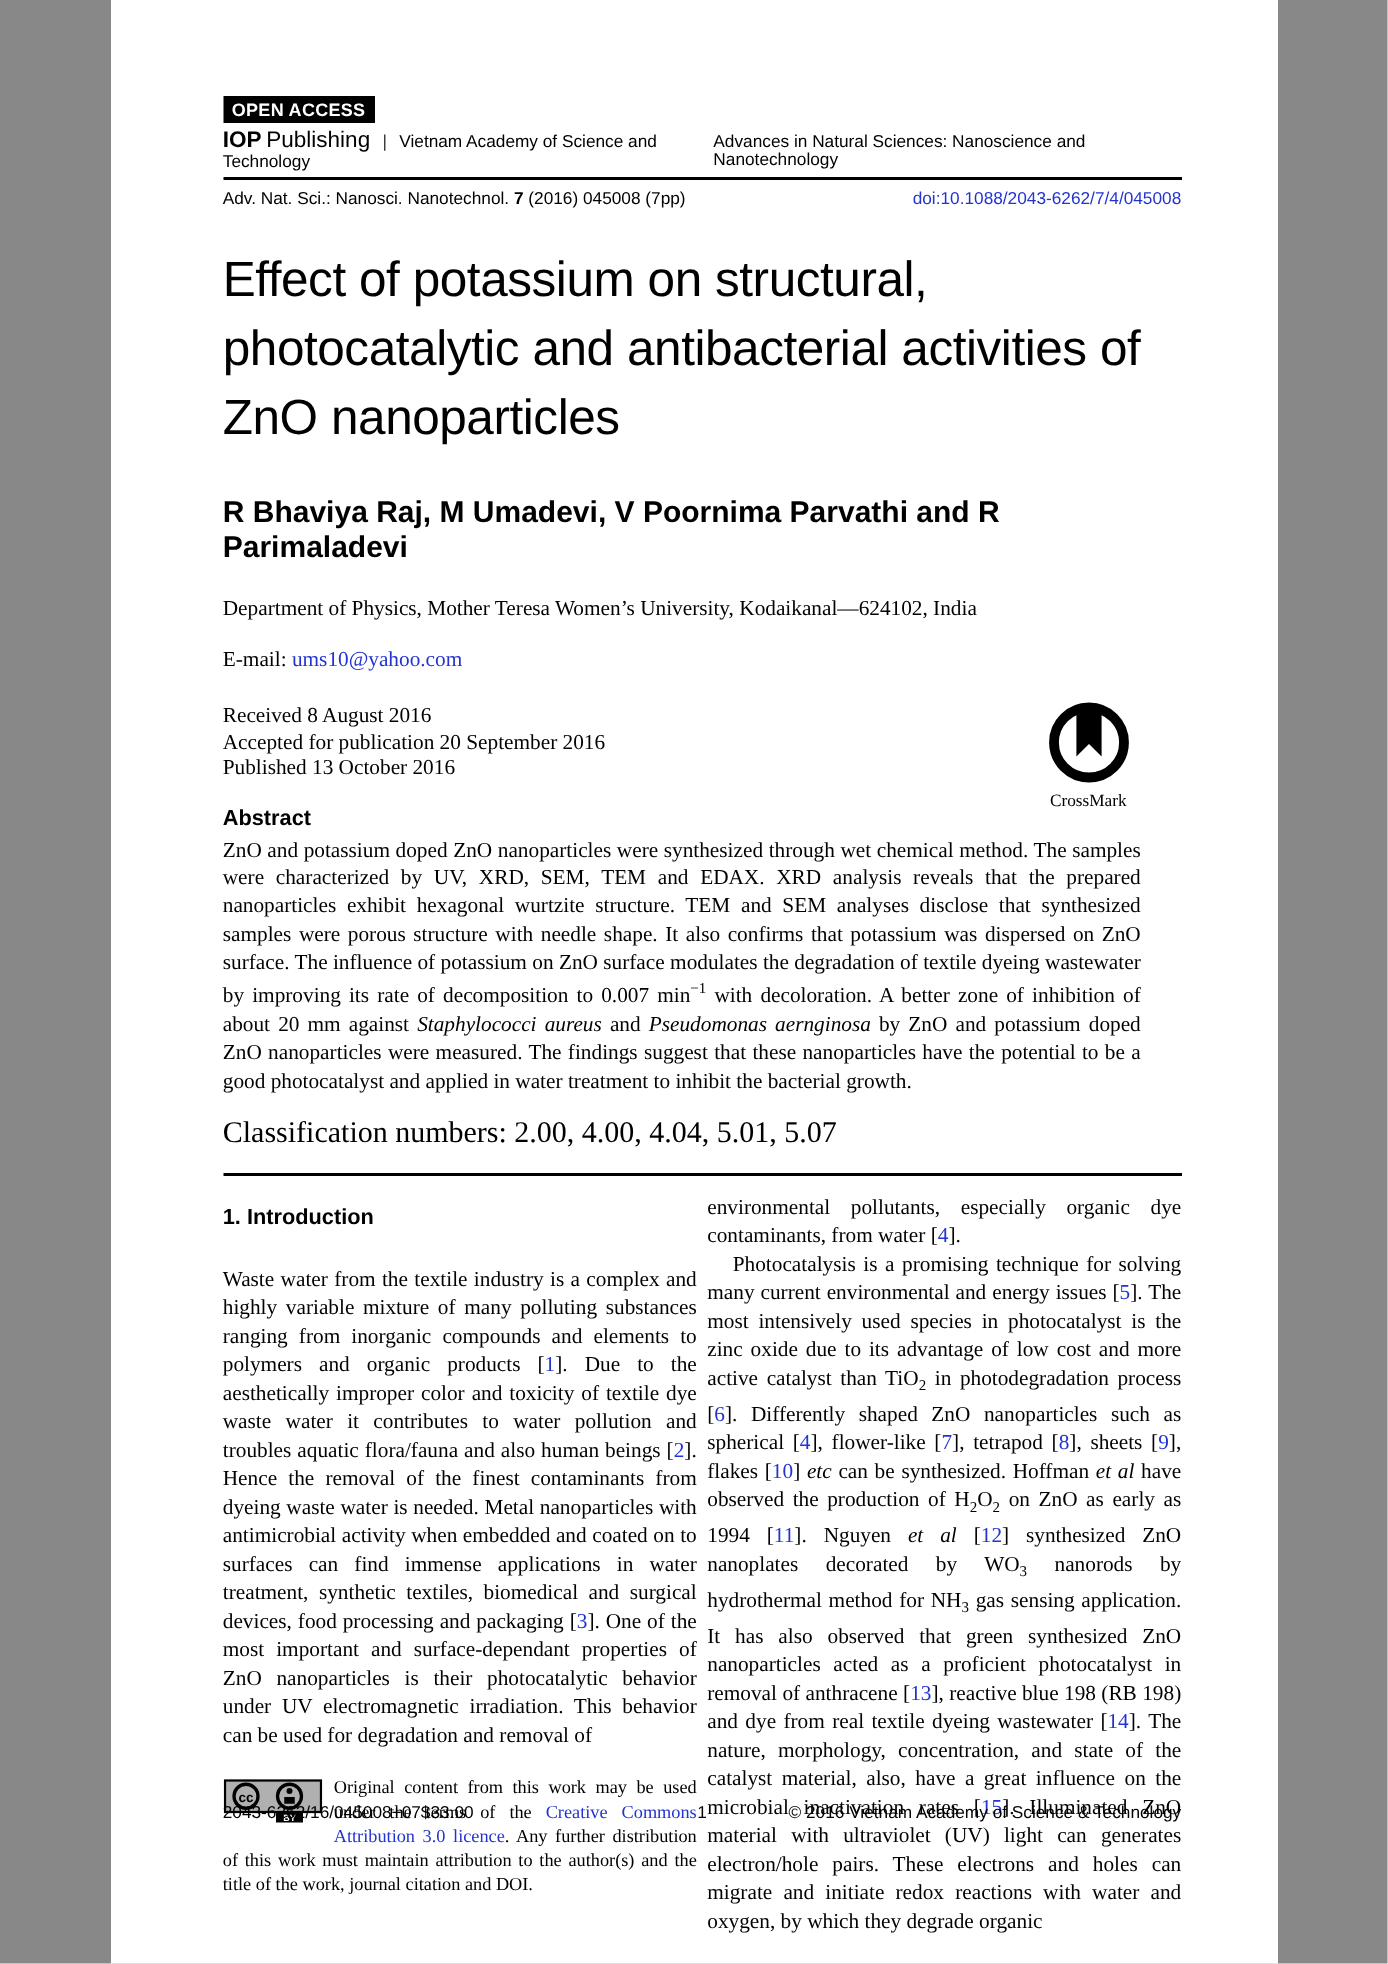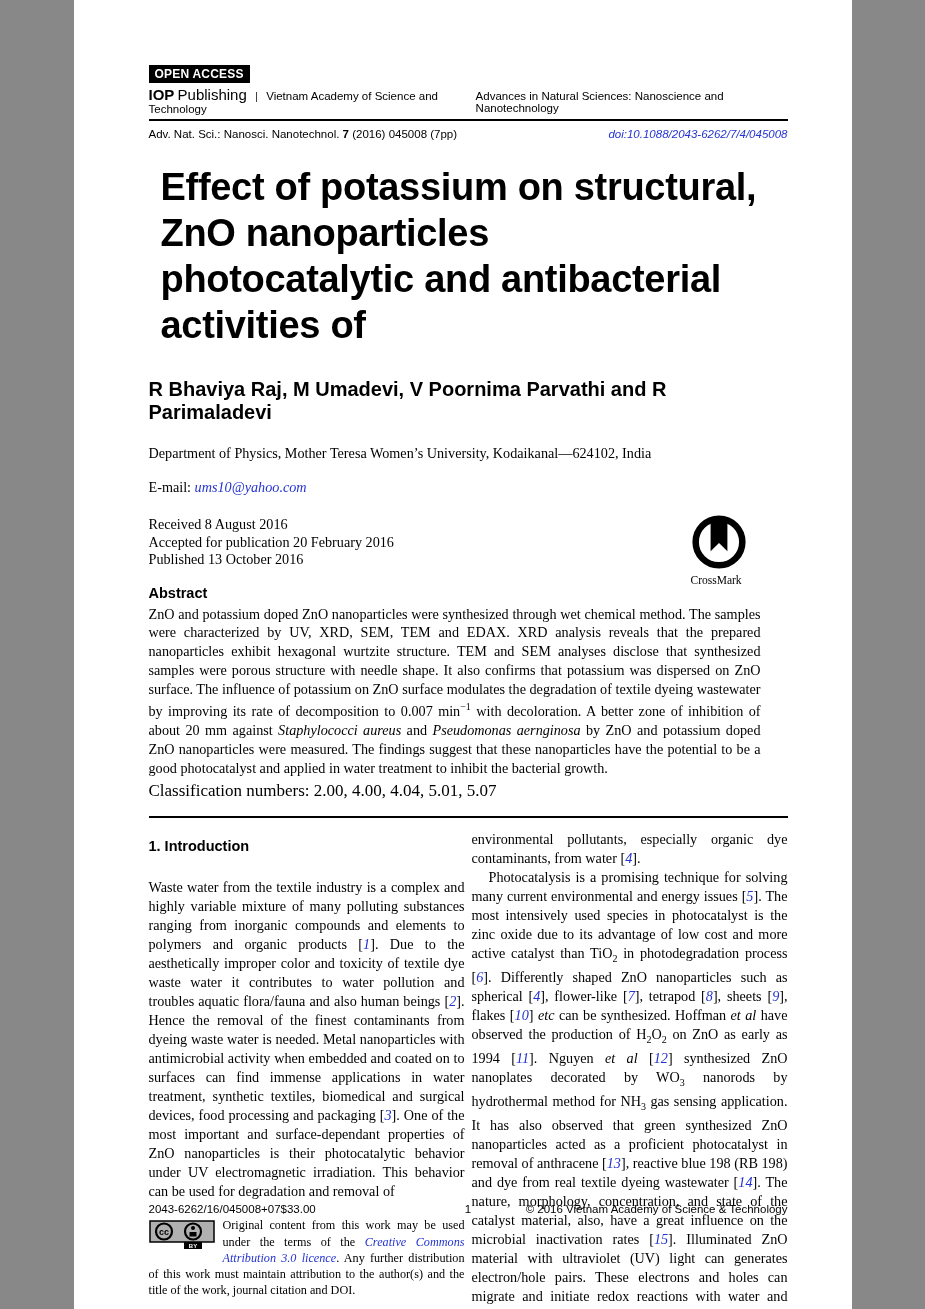--- a/index.html
+++ b/index.html
@@ -25,45 +25,45 @@
   .pub-iop { font-weight:bold; font-size:15px; }
   .pub-rest { font-size:15px; font-weight:normal; }
   .pub-pipe { margin:0 5px; color:#333; }
   .pub-right { font-size:11.5px; }
   .hrule { height:2px; background:#000; margin-top:4px; }
   .citeline {
     display:flex; justify-content:space-between; margin-top:7px;
     font-family:"Liberation Sans", sans-serif; font-size:11.5px;
   }
   .cite-vol { font-weight:bold; }
-  a, .link, .ref { color:#2333d0; text-decoration:none;font-style:italic; }
+  a, .link, .ref { color:#2333d0; text-decoration:none; }
 
   
   .title {
     margin-top:24px; font-family:"Liberation Sans", sans-serif;
-    font-weight:bold; font-size:38px; line-height:46px; letter-spacing:-0.3px;margin-left:12px;
+    font-weight:normal; font-size:33px; line-height:46px; letter-spacing:-0.3px;
   }
   .authors {
     margin-top:30px; font-family:"Liberation Sans", sans-serif;
     font-weight:bold; font-size:20px;
   }
   .affil { margin-top:21px; font-size:14.2px; }
   .email { margin-top:17px; font-size:14.2px; }
 
   
   .meta-zone { position:relative; width:612px; margin-top:20px; }
   .dates { font-size:14.2px; line-height:17.5px; }
-  .crossmark { position:absolute; right:0; top:-2px; width:70px; text-align:left; cursor:pointer; }
+  .crossmark { position:absolute; right:0; top:-2px; width:70px; text-align:center; cursor:pointer; }
   .crossmark-label { font-size:11.5px; margin-top:0; }
 
   
   .abstract-head { margin-top:16px; font-family:"Liberation Sans", sans-serif; font-weight:bold; font-size:14.5px; }
   .abstract-body { width:612px; margin-top:4px; font-size:14.2px; line-height:18.8px; text-align:justify; }
   .keywords { margin-top:15px; font-size:14.2px; }
-  .classline { margin-top:4px; font-size:17px; }
+  .classline { margin-top:14px; font-size:20px; }
   .bigrule { height:2px; background:#000; margin-top:15px; }
 
   
   .cols { display:flex; gap:7px; margin-top:12px; }
   .col { width:385px; }
   .sec-head { font-family:"Liberation Sans", sans-serif; font-weight:bold; font-size:14.5px; margin:8px 0 24px 0; }
   .para { font-size:14.2px; line-height:19px; text-align:justify; }
   .para.indent { text-indent:17px; }
   sub, sup { font-size:10px; }
 
@@ -105,35 +105,35 @@
     <div class="citeline">
       <span>
         <span>Adv. Nat. Sci.: Nanosci. Nanotechnol. </span><span class="cite-vol">7</span><span> (2016) 045008 (7pp)</span>
       </span>
       <a class="doi" href="#">doi:10.1088/2043-6262/7/4/045008</a>
     </div>
 
     
     <div class="title">
       <div>Effect of potassium on structural,</div>
+      <div>photocatalytic and antibacterial activities of</div>
       <div>ZnO nanoparticles</div>
-      <div>photocatalytic and antibacterial activities of</div>
     </div>
 
     <div class="authors">R Bhaviya Raj, M Umadevi, V Poornima Parvathi and R Parimaladevi</div>
     <div class="affil">Department of Physics, Mother Teresa Women’s University, Kodaikanal—624102, India</div>
     <div class="email">
       <span>E-mail: </span><a href="#">ums10@yahoo.com</a>
     </div>
 
     
     <div class="meta-zone">
       <div class="dates">
         <div>Received 8 August 2016</div>
-        <div>Accepted for publication 20 February 2016</div>
+        <div>Accepted for publication 20 September 2016</div>
         <div>Published 13 October 2016</div>
       </div>
       <div class="crossmark">
         <span>
           <svg width="56" height="56" viewBox="0 0 60 60">
             <circle cx="30" cy="30" r="25" fill="#ffffff" stroke="#000000" stroke-width="7"></circle>
             <path d="M21 7 h18 v33 l-9 -9 l-9 9 z" fill="#000000"></path>
           </svg>
         </span>
         <div class="crossmark-label">CrossMark</div>

